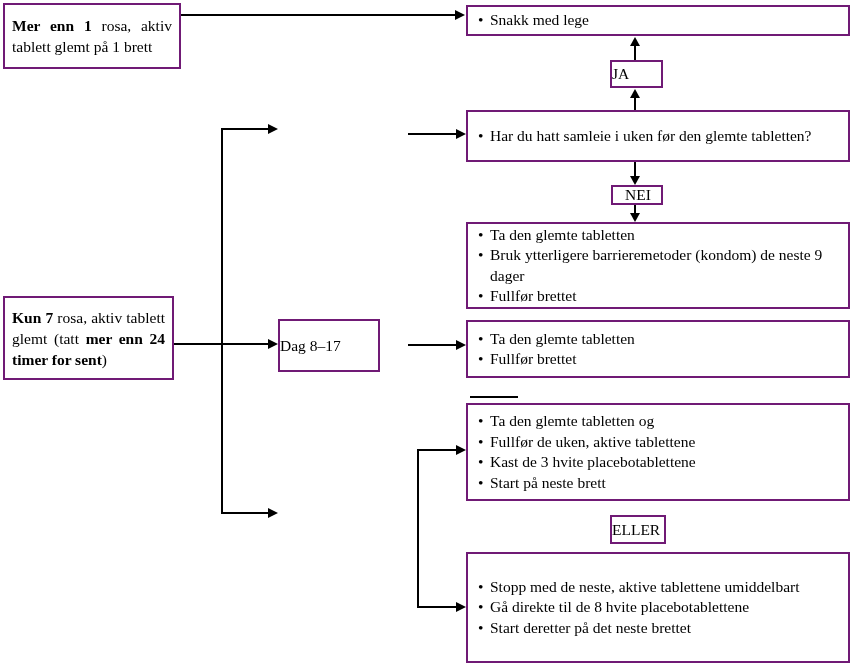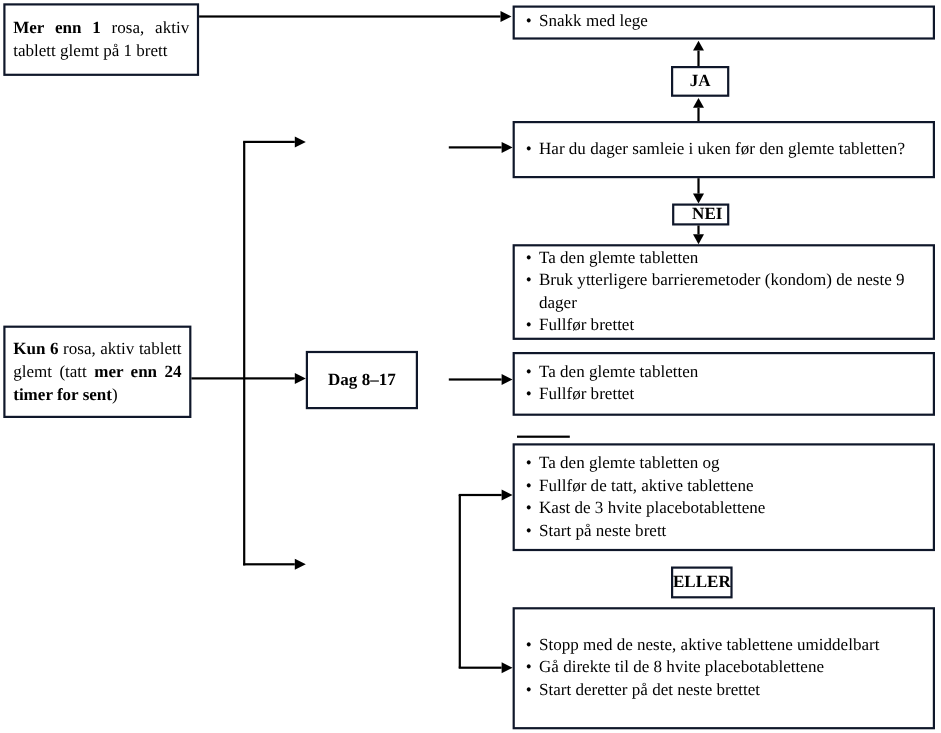--- a/index.html
+++ b/index.html
@@ -2,24 +2,24 @@
 <html><head>
 <meta charset="utf-8">
 <style>
   html,body{margin:0;padding:0;background:#ffffff;}
   #canvas{
     position:relative;width:855px;height:666px;background:#ffffff;
     font-family:"Liberation Serif", serif;color:#000;font-size:15.5px;
     overflow:hidden;
   }
   .box{
-    position:absolute;border:2px solid #0f172a;background:#fff;
+    position:absolute;border:2px solid #701a75;background:#fff;
     box-sizing:border-box;
   }
-  .center-label{display:flex;align-items:center;justify-content:center;font-weight:bold;}
+  .center-label{display:flex;align-items:center;}
   .bullets{
     display:flex;flex-direction:column;justify-content:center;
     padding:2px 8px 2px 10px;line-height:20.5px;
   }
   .bi{display:flex;align-items:flex-start;}
   .bu{flex:none;width:12px;}
   .bt{flex:1;}
   .jtwrap{display:flex;align-items:center;height:100%;box-sizing:border-box;padding:0 7px;}
   .jt{text-align:justify;line-height:21px;width:100%;}
   .b{font-weight:bold;}
@@ -55,21 +55,21 @@
   </div>
 
   <div class="box center-label" style="left:610px;top:60px;width:53px;height:28px;">
     <span>JA</span>
   </div>
 
 
   <div class="box bullets" style="left:466px;top:110px;width:384px;height:52px;">
     <div class="bi">
       <span class="bu">•</span>
-      <span class="bt">Har du dager samleie i uken før den glemte tabletten?</span>
+      <span class="bt">Har du hatt samleie i uken før den glemte tabletten?</span>
     </div>
   </div>
 
   <div class="box center-label" style="left:611px;top:185px;width:52px;height:20px;padding-left:12px;">
     <span>NEI</span>
   </div>
 
   <div class="box bullets" style="left:466px;top:222px;width:384px;height:87px;">
     <div class="bi">
       <span class="bu">•</span>
@@ -80,21 +80,21 @@
       <span class="bt">Bruk ytterligere barrieremetoder (kondom) de neste 9 dager</span>
     </div>
     <div class="bi">
       <span class="bu">•</span>
       <span class="bt">Fullfør brettet</span>
     </div>
   </div>
 
   <div class="box" style="left:3px;top:296px;width:171px;height:84px;">
     <div class="jtwrap">
-      <div class="jt"><span class="b">Kun 6</span><span> rosa, aktiv tablett glemt (tatt </span><span class="b">mer enn 24 timer for sent</span><span>)</span></div>
+      <div class="jt"><span class="b">Kun 7</span><span> rosa, aktiv tablett glemt (tatt </span><span class="b">mer enn 24 timer for sent</span><span>)</span></div>
     </div>
   </div>
 
   <div class="box center-label" style="left:278px;top:319px;width:102px;height:53px;">
     <span>Dag 8–17</span>
   </div>
 
   <div class="box bullets" style="left:466px;top:320px;width:384px;height:58px;">
     <div class="bi">
       <span class="bu">•</span>
@@ -108,21 +108,21 @@
 
   <div class="miniline" style="left:470px;top:396px;width:48px;"></div>
 
   <div class="box bullets" style="left:466px;top:403px;width:384px;height:98px;">
     <div class="bi">
       <span class="bu">•</span>
       <span class="bt">Ta den glemte tabletten og</span>
     </div>
     <div class="bi">
       <span class="bu">•</span>
-      <span class="bt">Fullfør de tatt, aktive tablettene</span>
+      <span class="bt">Fullfør de uken, aktive tablettene</span>
     </div>
     <div class="bi">
       <span class="bu">•</span>
       <span class="bt">Kast de 3 hvite placebotablettene</span>
     </div>
     <div class="bi">
       <span class="bu">•</span>
       <span class="bt">Start på neste brett</span>
     </div>
   </div>

